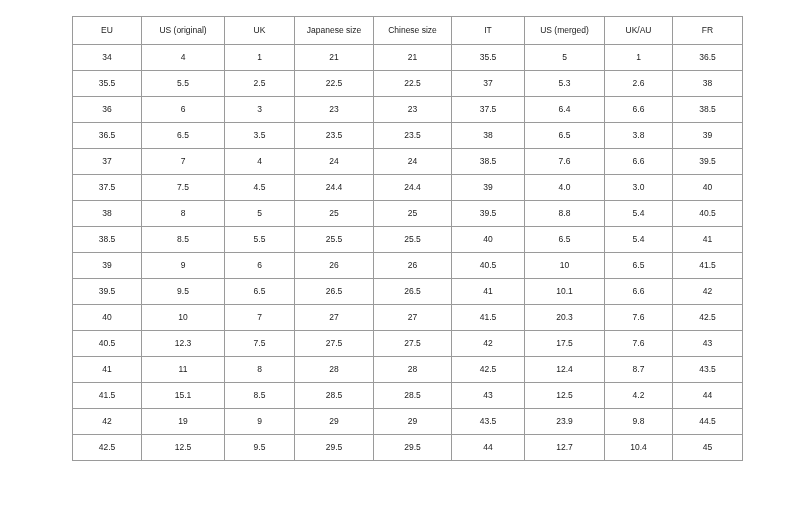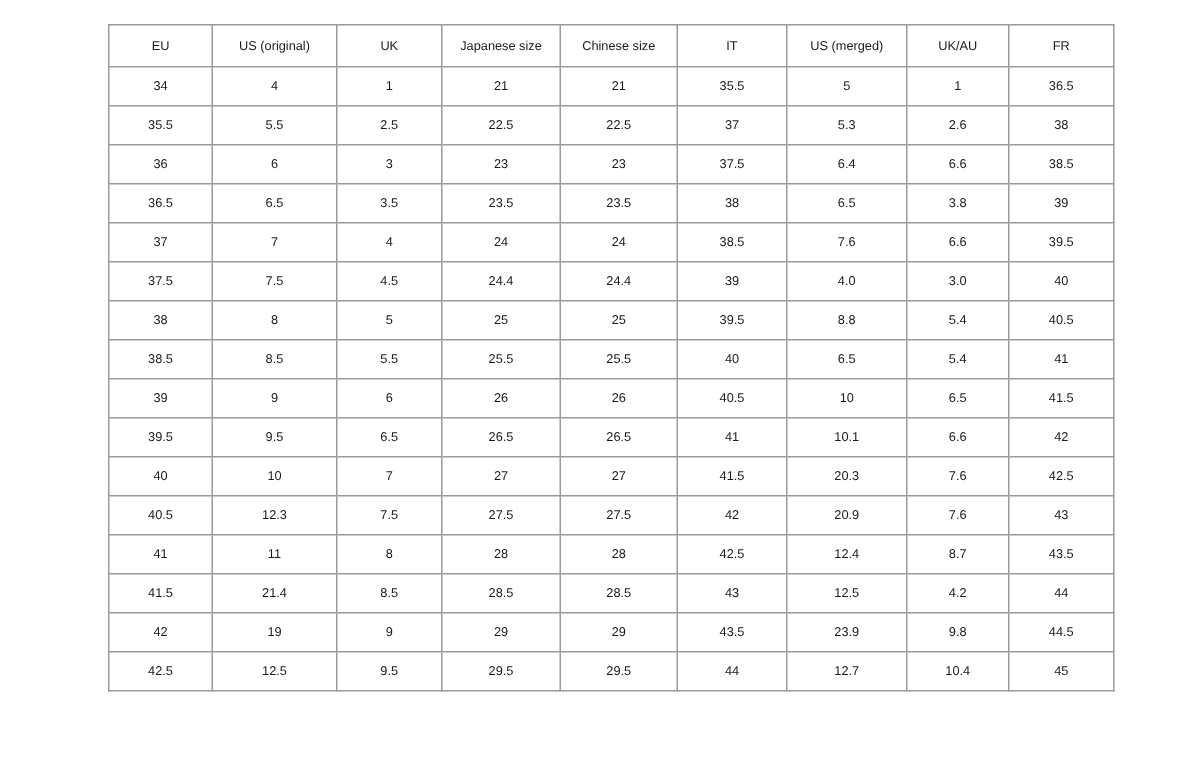--- a/index.html
+++ b/index.html
@@ -212,38 +212,38 @@
             <td>7.6</td>
             <td>42.5</td>
           </tr>
           <tr>
             <td>40.5</td>
             <td>12.3</td>
             <td>7.5</td>
             <td>27.5</td>
             <td>27.5</td>
             <td>42</td>
-            <td>20.9</td>
+            <td>17.5</td>
             <td>7.6</td>
             <td>43</td>
           </tr>
           <tr>
             <td>41</td>
             <td>11</td>
             <td>8</td>
             <td>28</td>
             <td>28</td>
             <td>42.5</td>
             <td>12.4</td>
             <td>8.7</td>
             <td>43.5</td>
           </tr>
           <tr>
             <td>41.5</td>
-            <td>21.4</td>
+            <td>15.1</td>
             <td>8.5</td>
             <td>28.5</td>
             <td>28.5</td>
             <td>43</td>
             <td>12.5</td>
             <td>4.2</td>
             <td>44</td>
           </tr>
           <tr>
             <td>42</td>

